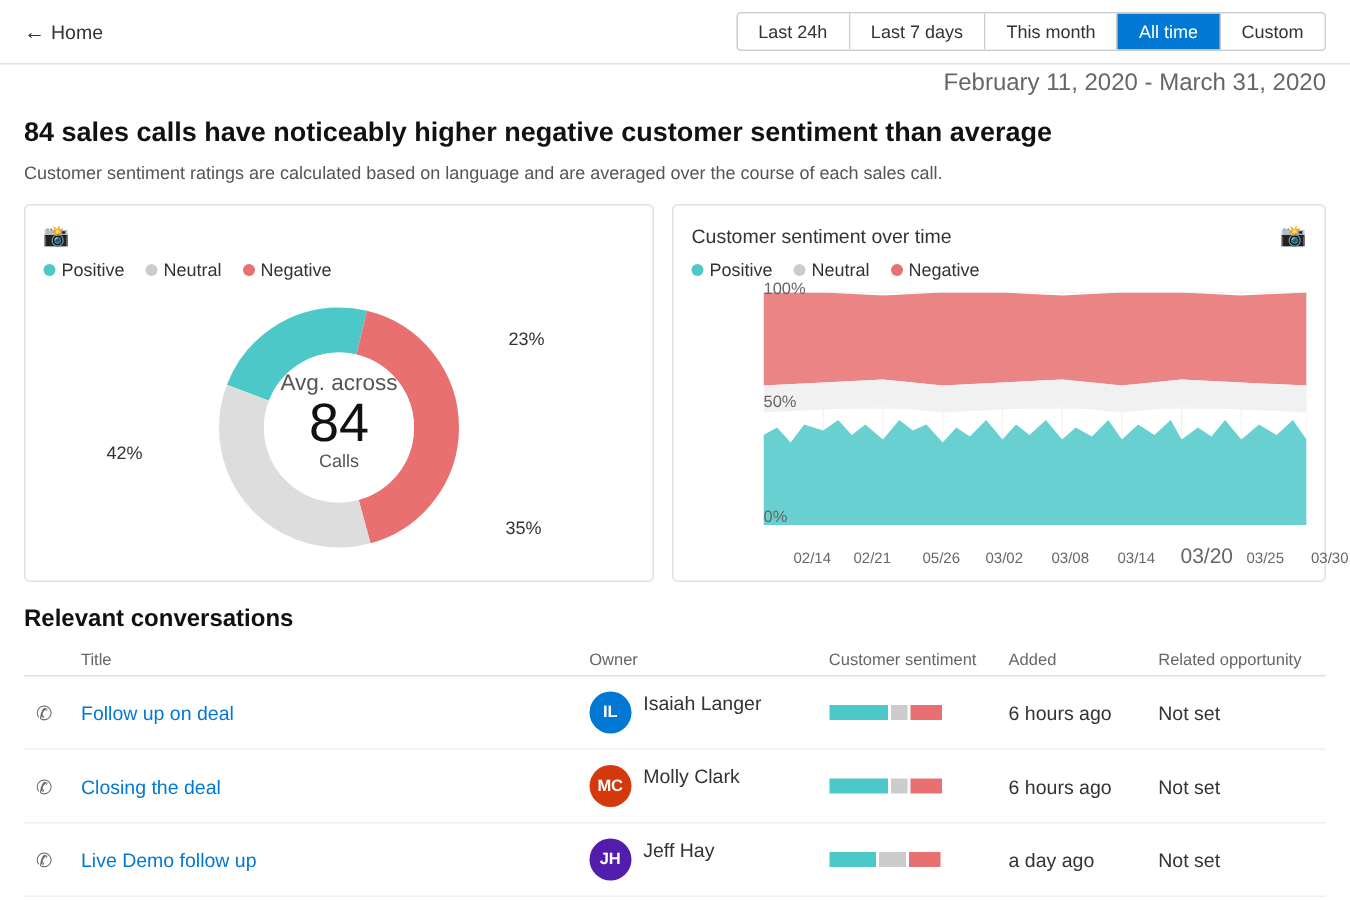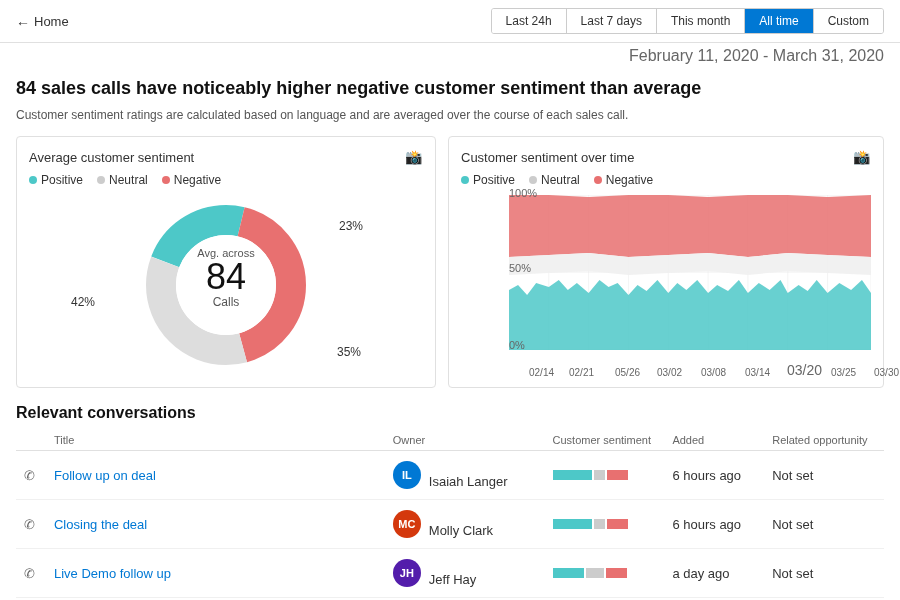--- a/index.html
+++ b/index.html
@@ -153,21 +153,21 @@
       position: relative;
       height: 180px;
     }
 
     .donut-center-text {
       text-align: center;
       position: absolute;
     }
 
     .donut-avg {
-      font-size: 11px;
+      font-size: 15px;
       color: #555;
     }
 
     .donut-number {
       font-size: 36px;
       font-weight: 300;
       color: #111;
       line-height: 1;
     }
 
@@ -218,21 +218,21 @@
     }
 
     .conversation-title {
       font-size: 13px;
       color: #0078d4;
       cursor: pointer;
     }
 
     .owner-cell {
       display: flex;
-      align-items: flex-end;
+      align-items: flex-start;
       gap: 8px;
     }
 
     .avatar {
       width: 28px;
       height: 28px;
       border-radius: 50%;
       display: flex;
       align-items: center;
       justify-content: center;
@@ -300,21 +300,20 @@
 
   <div class="page-title">84 sales calls have noticeably higher negative customer sentiment than average</div>
   <div class="page-description">
     <span>Customer sentiment ratings are calculated based on language and are averaged over the course of each sales call.</span><br>
   </div>
 
   <div class="charts-row">
 
     <div class="chart-card chart-card-left">
       <div class="chart-header">
-        <span class="chart-title">Average customer sentiment</span>
         <span class="chart-icon">📸</span>
       </div>
       <div class="legend">
         <div class="legend-item">
           <span class="legend-dot dot-positive"></span>
           <span>Positive</span>
         </div>
         <div class="legend-item">
           <span class="legend-dot dot-neutral"></span>
           <span>Neutral</span>

